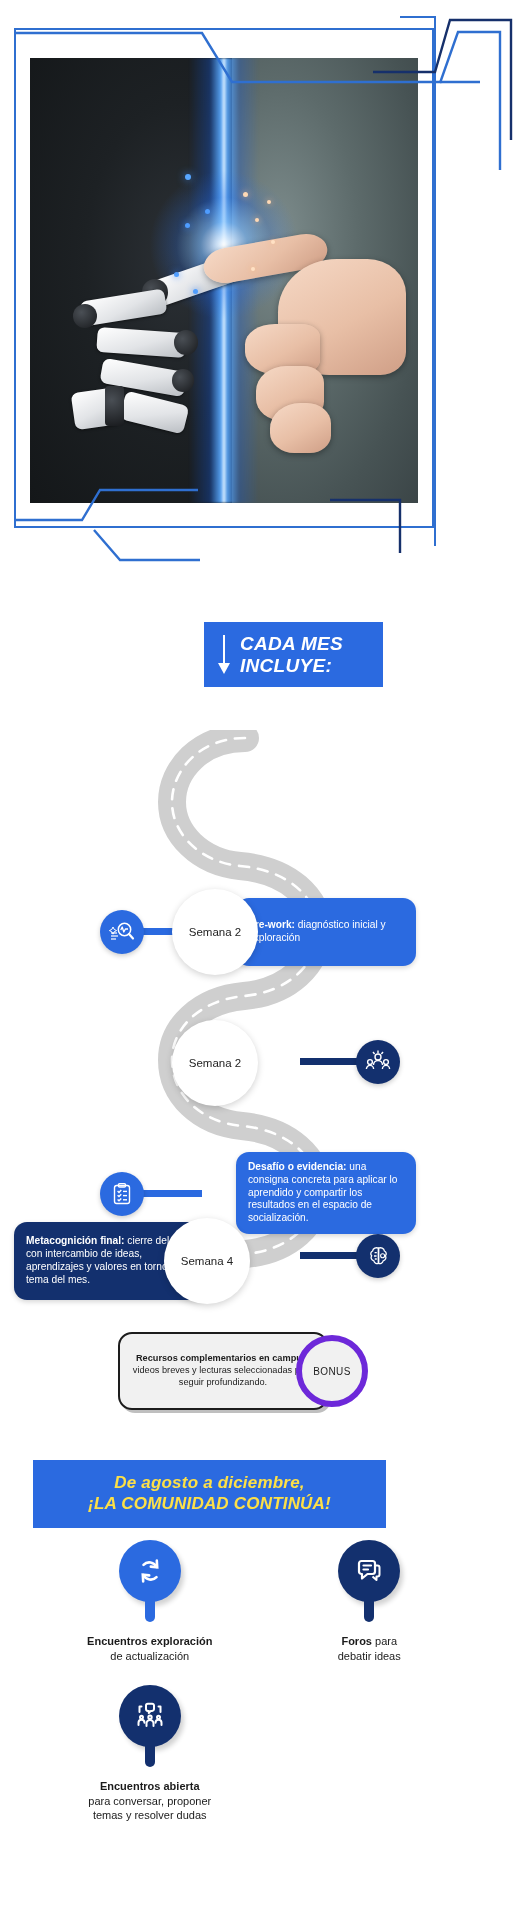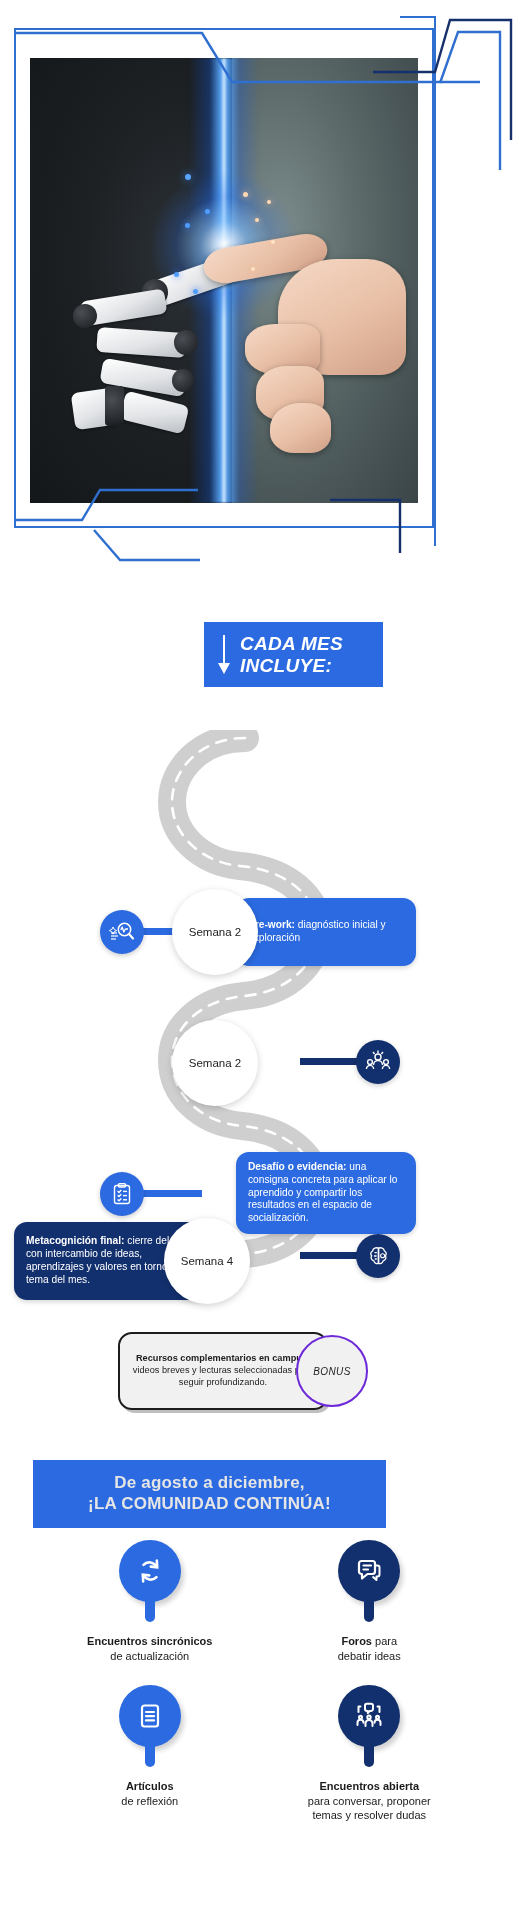--- a/index.html
+++ b/index.html
@@ -126,31 +126,31 @@
   .bonus-box {
     position:absolute; left:0; top:0; width:210px; height:78px;
     border:2px solid #1d1d1d; border-radius:14px; background:#f1f1f1;
     box-shadow:3px 3px 0 rgba(0,0,0,.25);
     display:flex; align-items:center; justify-content:center;
     text-align:center; padding:6px 10px;
     font-size:9.2px; line-height:1.3; color:#1d1d1d;
   }
   .bonus-circle {
     position:absolute; right:0; top:3px; width:72px; height:72px;
-    border:2px solid #6d28d9; border-radius:50%; background:#f1f1f1;
+    border:6px solid #6d28d9; border-radius:50%; background:#f1f1f1;
     display:flex; align-items:center; justify-content:center;
-    font-size:10px; color:#1d1d1d; letter-spacing:.4px;font-style:italic;
+    font-size:10px; color:#1d1d1d; letter-spacing:.4px;
   }
 
   
   .banner-comm {
     position:absolute; left:33px; top:1460px;
     width:353px; height:68px; background:#2b6ae0;
     display:flex; flex-direction:column; align-items:center; justify-content:center;
-    color:#e5e5e5; font-weight:bold;
+    color:#fde047; font-style:italic; font-weight:bold;
     font-size:17px; line-height:1.22; letter-spacing:.2px;
   }
 
   
   .feature-grid {
     position:absolute; left:0; top:1540px; width:519px;
     display:grid; grid-template-columns:1fr 1fr;
     row-gap:22px; padding:0 40px;
   }
   .feature { display:flex; flex-direction:column; align-items:center; }
@@ -372,21 +372,21 @@
         <svg width="32" height="32" viewBox="0 0 32 32" fill="none" stroke="#fff" stroke-width="2.6" stroke-linecap="round">
           <path d="M22.5 12 a8 8 0 0 0 -13 -2.2"></path>
           <polyline points="22.8,5.6 23.2,12.2 16.8,11.6"></polyline>
           <path d="M9.5 20 a8 8 0 0 0 13 2.2"></path>
           <polyline points="9.2,26.4 8.8,19.8 15.2,20.4"></polyline>
         </svg>
       </div>
       <div class="stem"></div>
     </div>
     <div class="label">
-      <b>Encuentros sincrónicos</b><br>
+      <b>Encuentros exploración</b><br>
       <span>de actualización</span>
     </div>
   </div>
 
   <div class="feature">
     <div class="pin dark">
       <div class="head">
         <svg width="32" height="32" viewBox="0 0 32 32" fill="none" stroke="#fff" stroke-width="2.2" stroke-linejoin="round">
           <path d="M6 8.5 a2.5 2.5 0 0 1 2.5 -2.5 h11 a2.5 2.5 0 0 1 2.5 2.5 v8 a2.5 2.5 0 0 1 -2.5 2.5 h-5 l-5.5 4.5 v-4.5 h-0.5 a2.5 2.5 0 0 1 -2.5 -2.5 z"></path>
           <line x1="10.5" y1="10.5" x2="18" y2="10.5" stroke-linecap="round"></line>
@@ -395,37 +395,20 @@
         </svg>
       </div>
       <div class="stem"></div>
     </div>
     <div class="label">
       <b>Foros</b><span> para</span><br>
       <span>debatir ideas</span>
     </div>
   </div>
 
-  <div class="feature">
-    <div class="pin light">
-      <div class="head">
-        <svg width="30" height="30" viewBox="0 0 30 30" fill="none" stroke="#fff" stroke-width="2.2" stroke-linecap="round">
-          <rect x="7" y="4.5" width="16" height="21" rx="2.4"></rect>
-          <line x1="11" y1="11" x2="19" y2="11"></line>
-          <line x1="11" y1="15.2" x2="19" y2="15.2"></line>
-          <line x1="11" y1="19.4" x2="19" y2="19.4"></line>
-        </svg>
-      </div>
-      <div class="stem"></div>
-    </div>
-    <div class="label">
-      <b>Artículos</b><br>
-      <span>de reflexión</span>
-    </div>
-  </div>
 
   <div class="feature">
     <div class="pin dark">
       <div class="head">
         <svg width="34" height="34" viewBox="0 0 34 34" fill="none" stroke="#fff" stroke-width="2" stroke-linecap="round" stroke-linejoin="round">
           <path d="M13 6.5 a1.8 1.8 0 0 1 1.8 -1.8 h4.4 a1.8 1.8 0 0 1 1.8 1.8 v3.6 a1.8 1.8 0 0 1 -1.8 1.8 h-1.4 l-2 2.2 v-2.2 h-1 a1.8 1.8 0 0 1 -1.8 -1.8 z"></path>
           <path d="M8.5 7.5 h-2 v5.5 M25.5 7.5 h2 v5.5"></path>
           <circle cx="17" cy="18.2" r="1.7"></circle>
           <circle cx="8.5" cy="18.2" r="1.5"></circle>
           <circle cx="25.5" cy="18.2" r="1.5"></circle>

